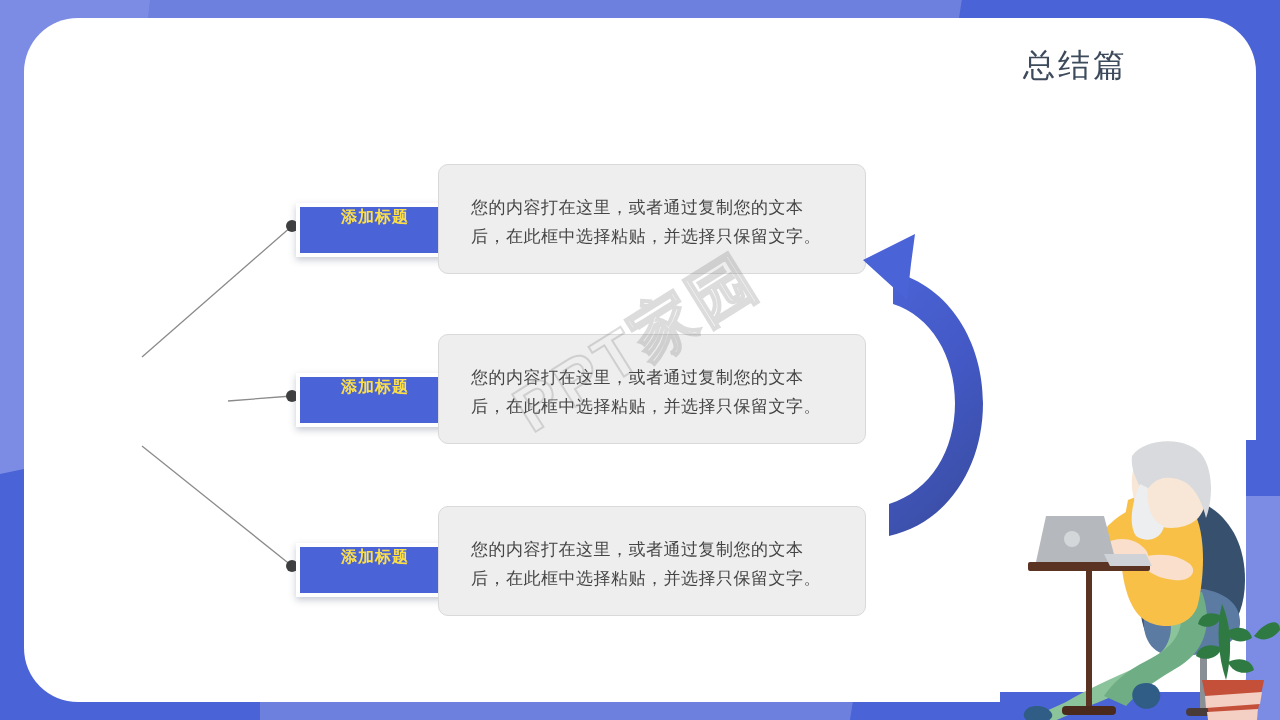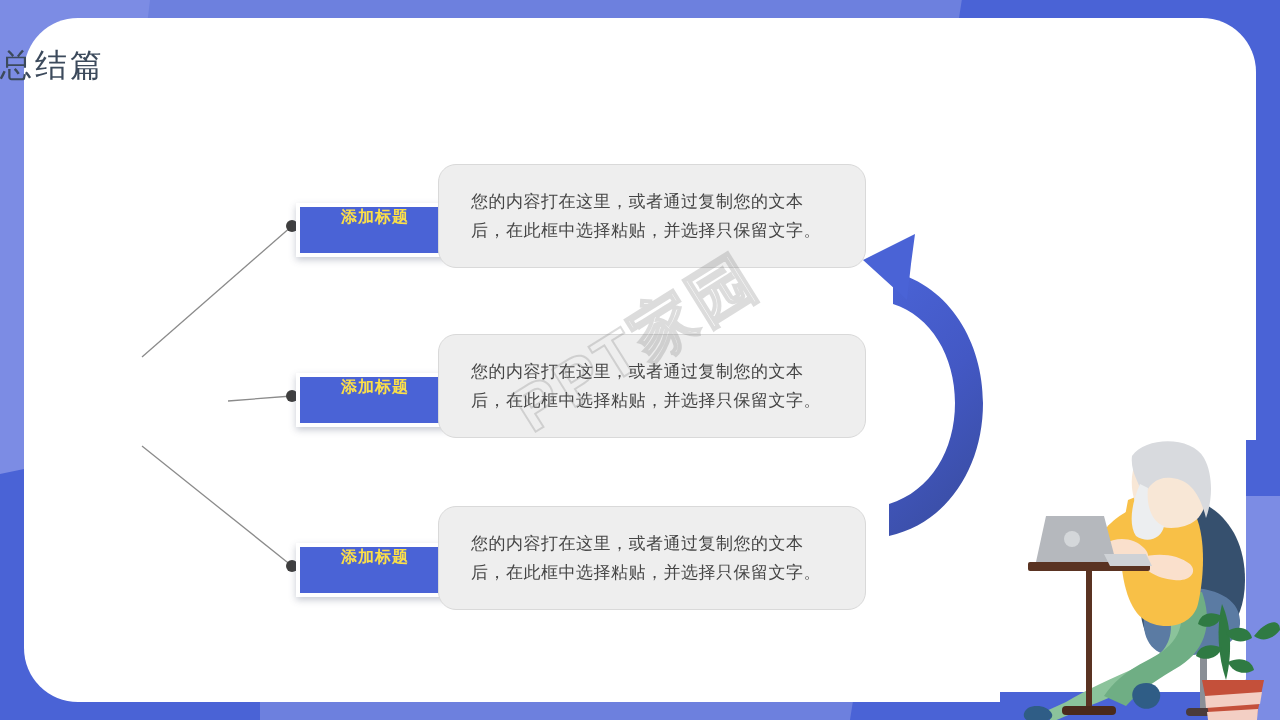--- a/index.html
+++ b/index.html
@@ -54,21 +54,21 @@
     background: #ffffff;
     border-radius: 54px;
   }
 
   
   .title {
     position: absolute;
     left: 0;
     top: 44px;
     width: 1128px;
-    text-align: left;
+    text-align: right;
     font-size: 32px;
     font-weight: 400;
     letter-spacing: 3px;
     color: #3c4a5c;
   }
 
   
   .hub-wrap {
     position: absolute;
     left: 103px;
@@ -132,23 +132,23 @@
     font-weight: 700;
     letter-spacing: 1px;
     box-shadow: 0 3px 7px rgba(70,80,110,0.30);
   }
 
   .text-box {
     position: absolute;
     width: 428px;
     background: #eeeeee;
     border: 1px solid #d9d9d9;
-    border-radius: 18px;
+    border-radius: 10px;
     box-sizing: border-box;
-    padding: 22px 28px 22px 32px;
+    padding: 28px 28px 22px 32px;
     color: #454545;
     font-size: 17px;
     line-height: 1.72;
     letter-spacing: 0.5px;
   }
 
   
   .arrow-svg {
     position: absolute;
     left: 855px;

